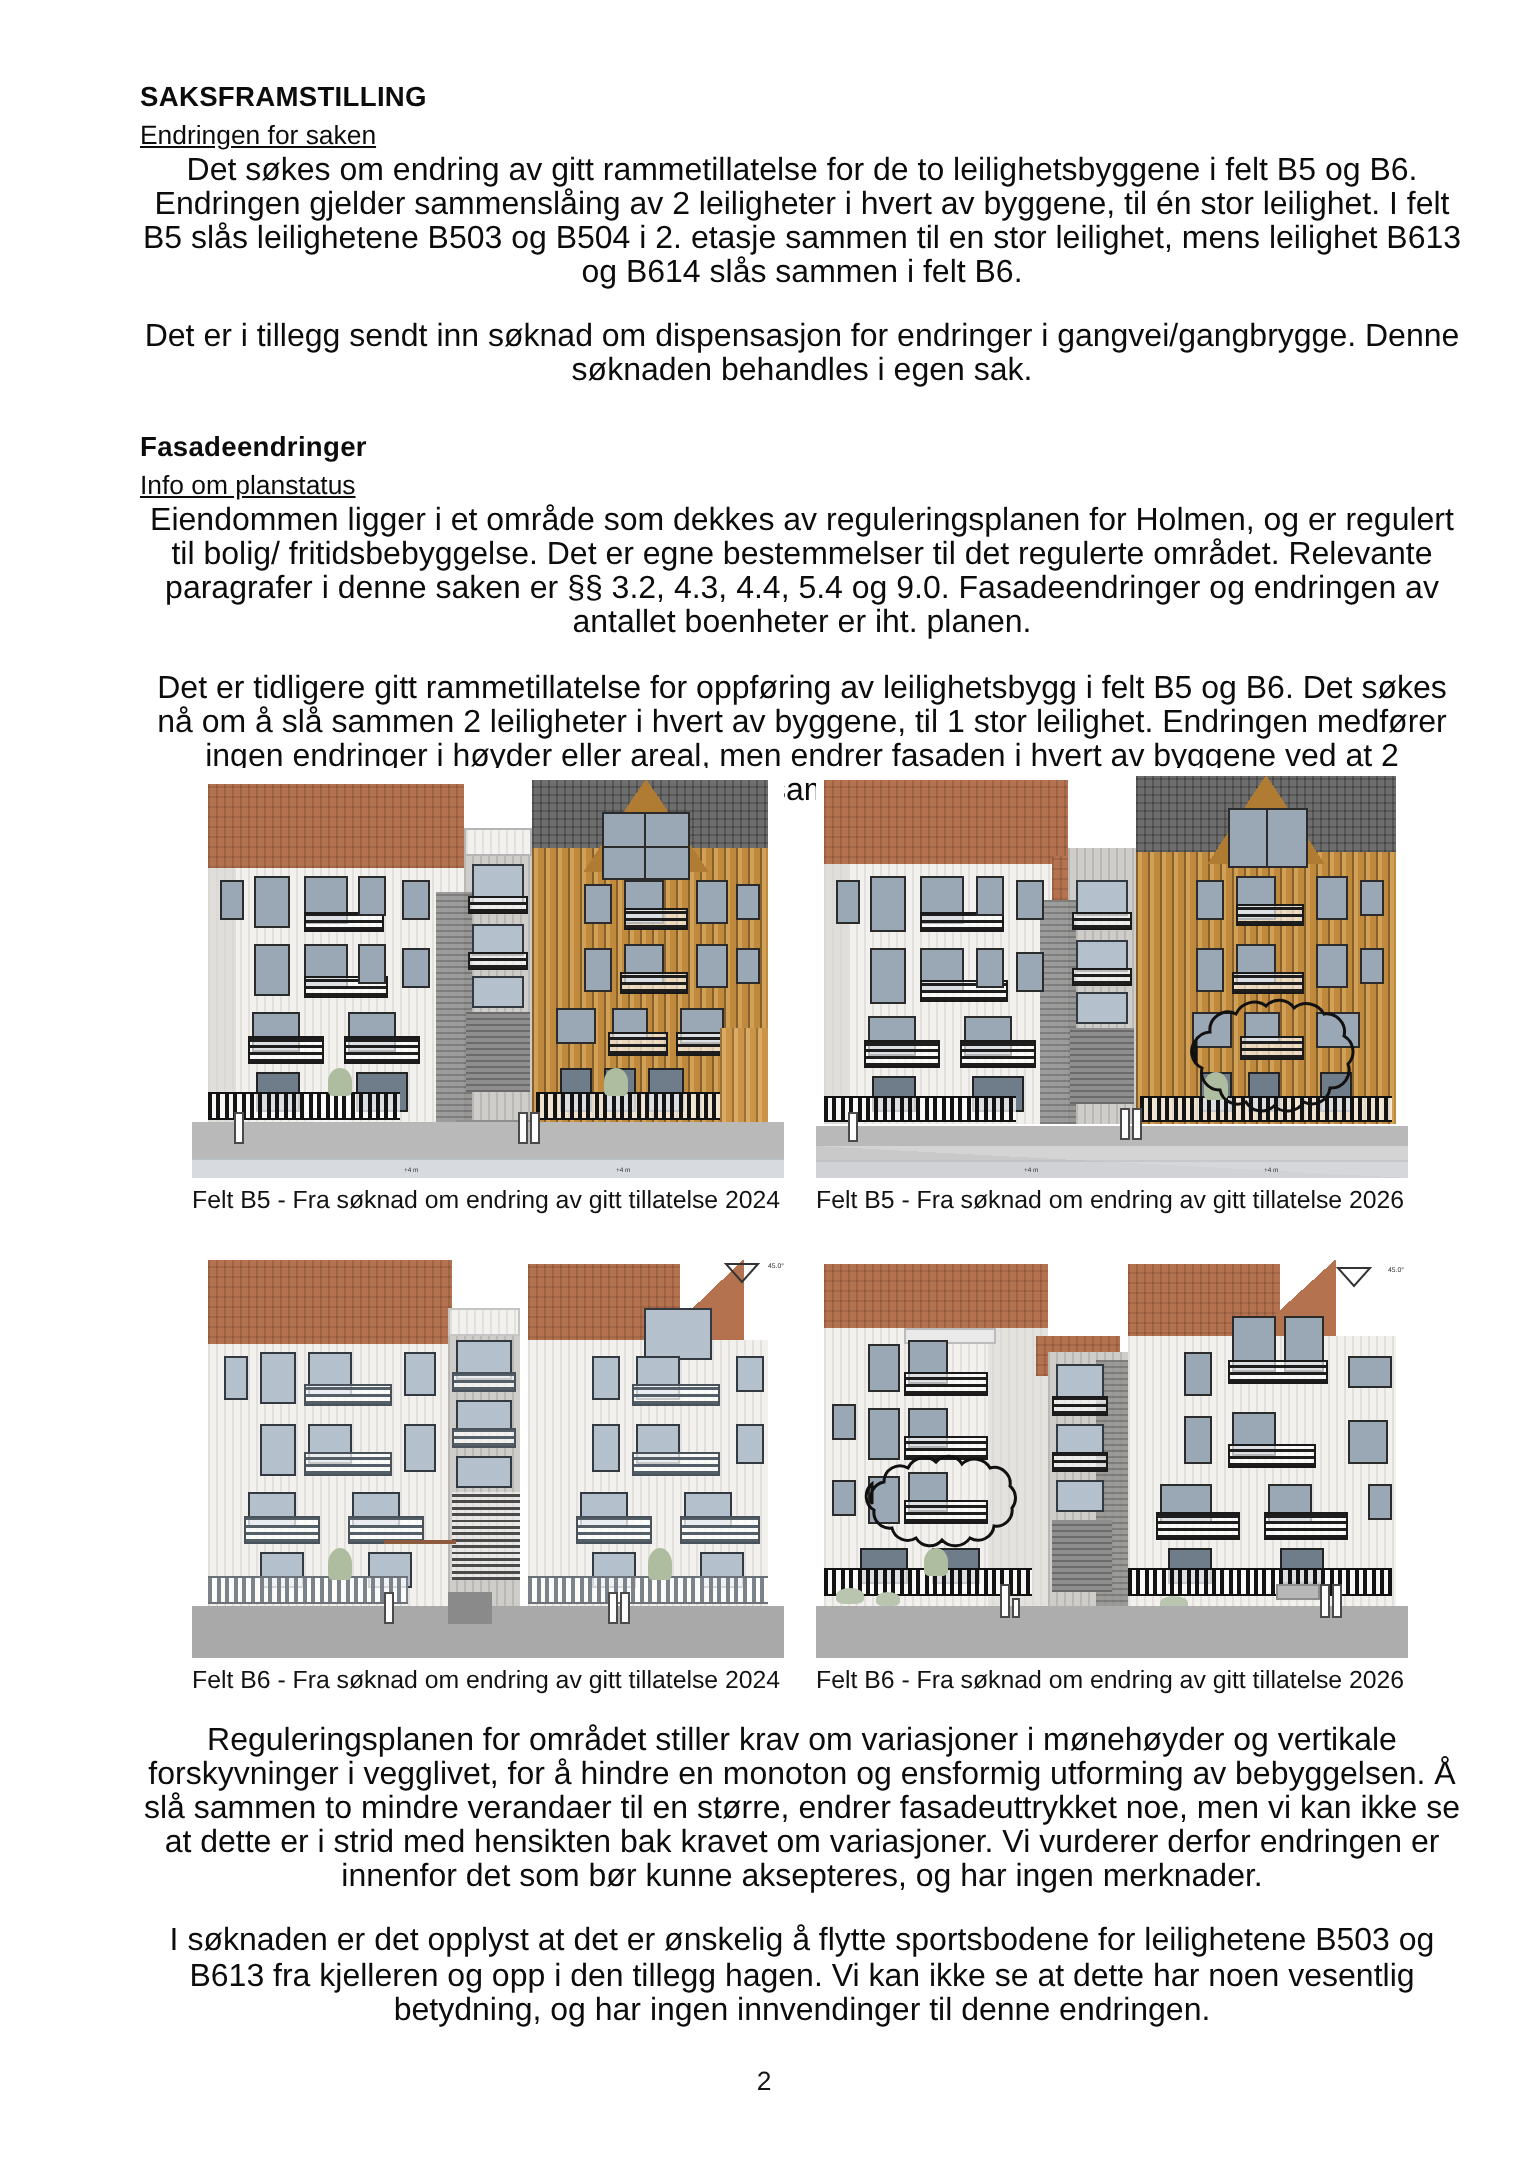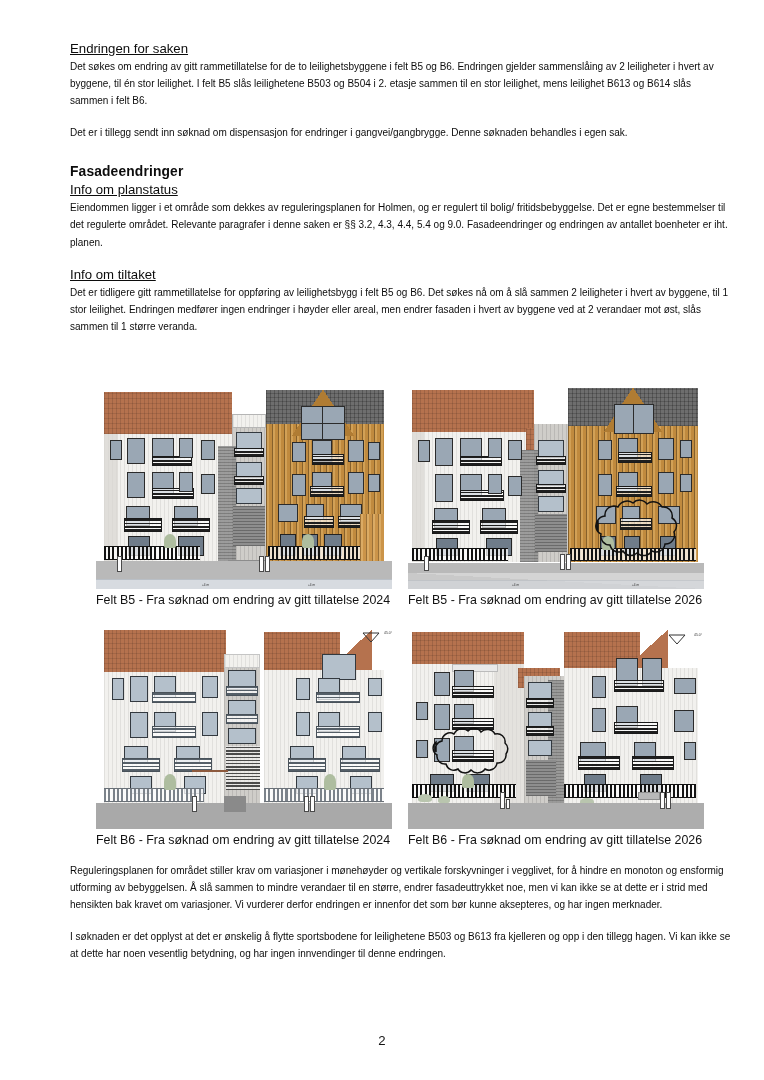--- a/index.html
+++ b/index.html
@@ -26,22 +26,22 @@
   }
   h2.sec-h{
     font-size:13.8px;font-weight:bold;margin:0 0 1px 0;
     letter-spacing:0.15px;line-height:1.28;
   }
   .sub-h{
     font-size:13.2px;font-weight:normal;margin:0 0 1px 0;
     text-decoration:underline;line-height:1.3;
   }
   p.para{
-    font-size:10px;line-height:17.1px;margin:0 0 0 0;
-    text-align:left;
+    font-size:16px;line-height:17.1px;margin:0 0 0 0;
+    text-align:center;
   }
   .gap-sm{height:15px;}
   .gap-md{height:21px;}
 
   
   .fig-grid{
     position:absolute;
     left:0px; top:384px; width:764px;
   }
   .fig-row{
@@ -163,34 +163,34 @@
     text-align:center; font-size:13.2px; color:#141414;
   }
 </style>
 </head>
 <body>
 
 <div class="page">
 
   <div class="content">
 
+    <h1 class="doc-h">SAKSFRAMSTILLING</h1>
     <div class="sub-h">Endringen for saken</div>
     <p class="para">Det søkes om endring av gitt rammetillatelse for de to leilighetsbyggene i felt B5 og B6. Endringen gjelder sammenslåing av 2 leiligheter i hvert av byggene, til én stor leilighet. I felt B5 slås leilighetene B503 og B504 i 2. etasje sammen til en stor leilighet, mens leilighet B613 og B614 slås sammen i felt B6.</p>
     <div class="gap-sm"></div>
     <p class="para">Det er i tillegg sendt inn søknad om dispensasjon for endringer i gangvei/gangbrygge. Denne søknaden behandles i egen sak.</p>
 
     <div class="gap-md"></div>
 
     <h2 class="sec-h">Fasadeendringer</h2>
     <div class="sub-h">Info om planstatus</div>
     <p class="para">Eiendommen ligger i et område som dekkes av reguleringsplanen for Holmen, og er regulert til bolig/ fritidsbebyggelse. Det er egne bestemmelser til det regulerte området. Relevante paragrafer i denne saken er §§ 3.2, 4.3, 4.4, 5.4 og 9.0. Fasadeendringer og endringen av antallet boenheter er iht. planen.</p>
 
     <div class="gap-sm"></div>
 
-    <div class="sub-h">Info om tiltaket</div>
     <p class="para">Det er tidligere gitt rammetillatelse for oppføring av leilighetsbygg i felt B5 og B6. Det søkes nå om å slå sammen 2 leiligheter i hvert av byggene, til 1 stor leilighet. Endringen medfører ingen endringer i høyder eller areal, men endrer fasaden i hvert av byggene ved at 2 verandaer mot øst, slås sammen til 1 større veranda.</p>
   </div>
 
   <div class="fig-grid">
 
     <div class="fig-row row1">
 
       <figure class="fig" style="margin:0;">
         <div class="fig-img">
           <div class="sky"></div>

